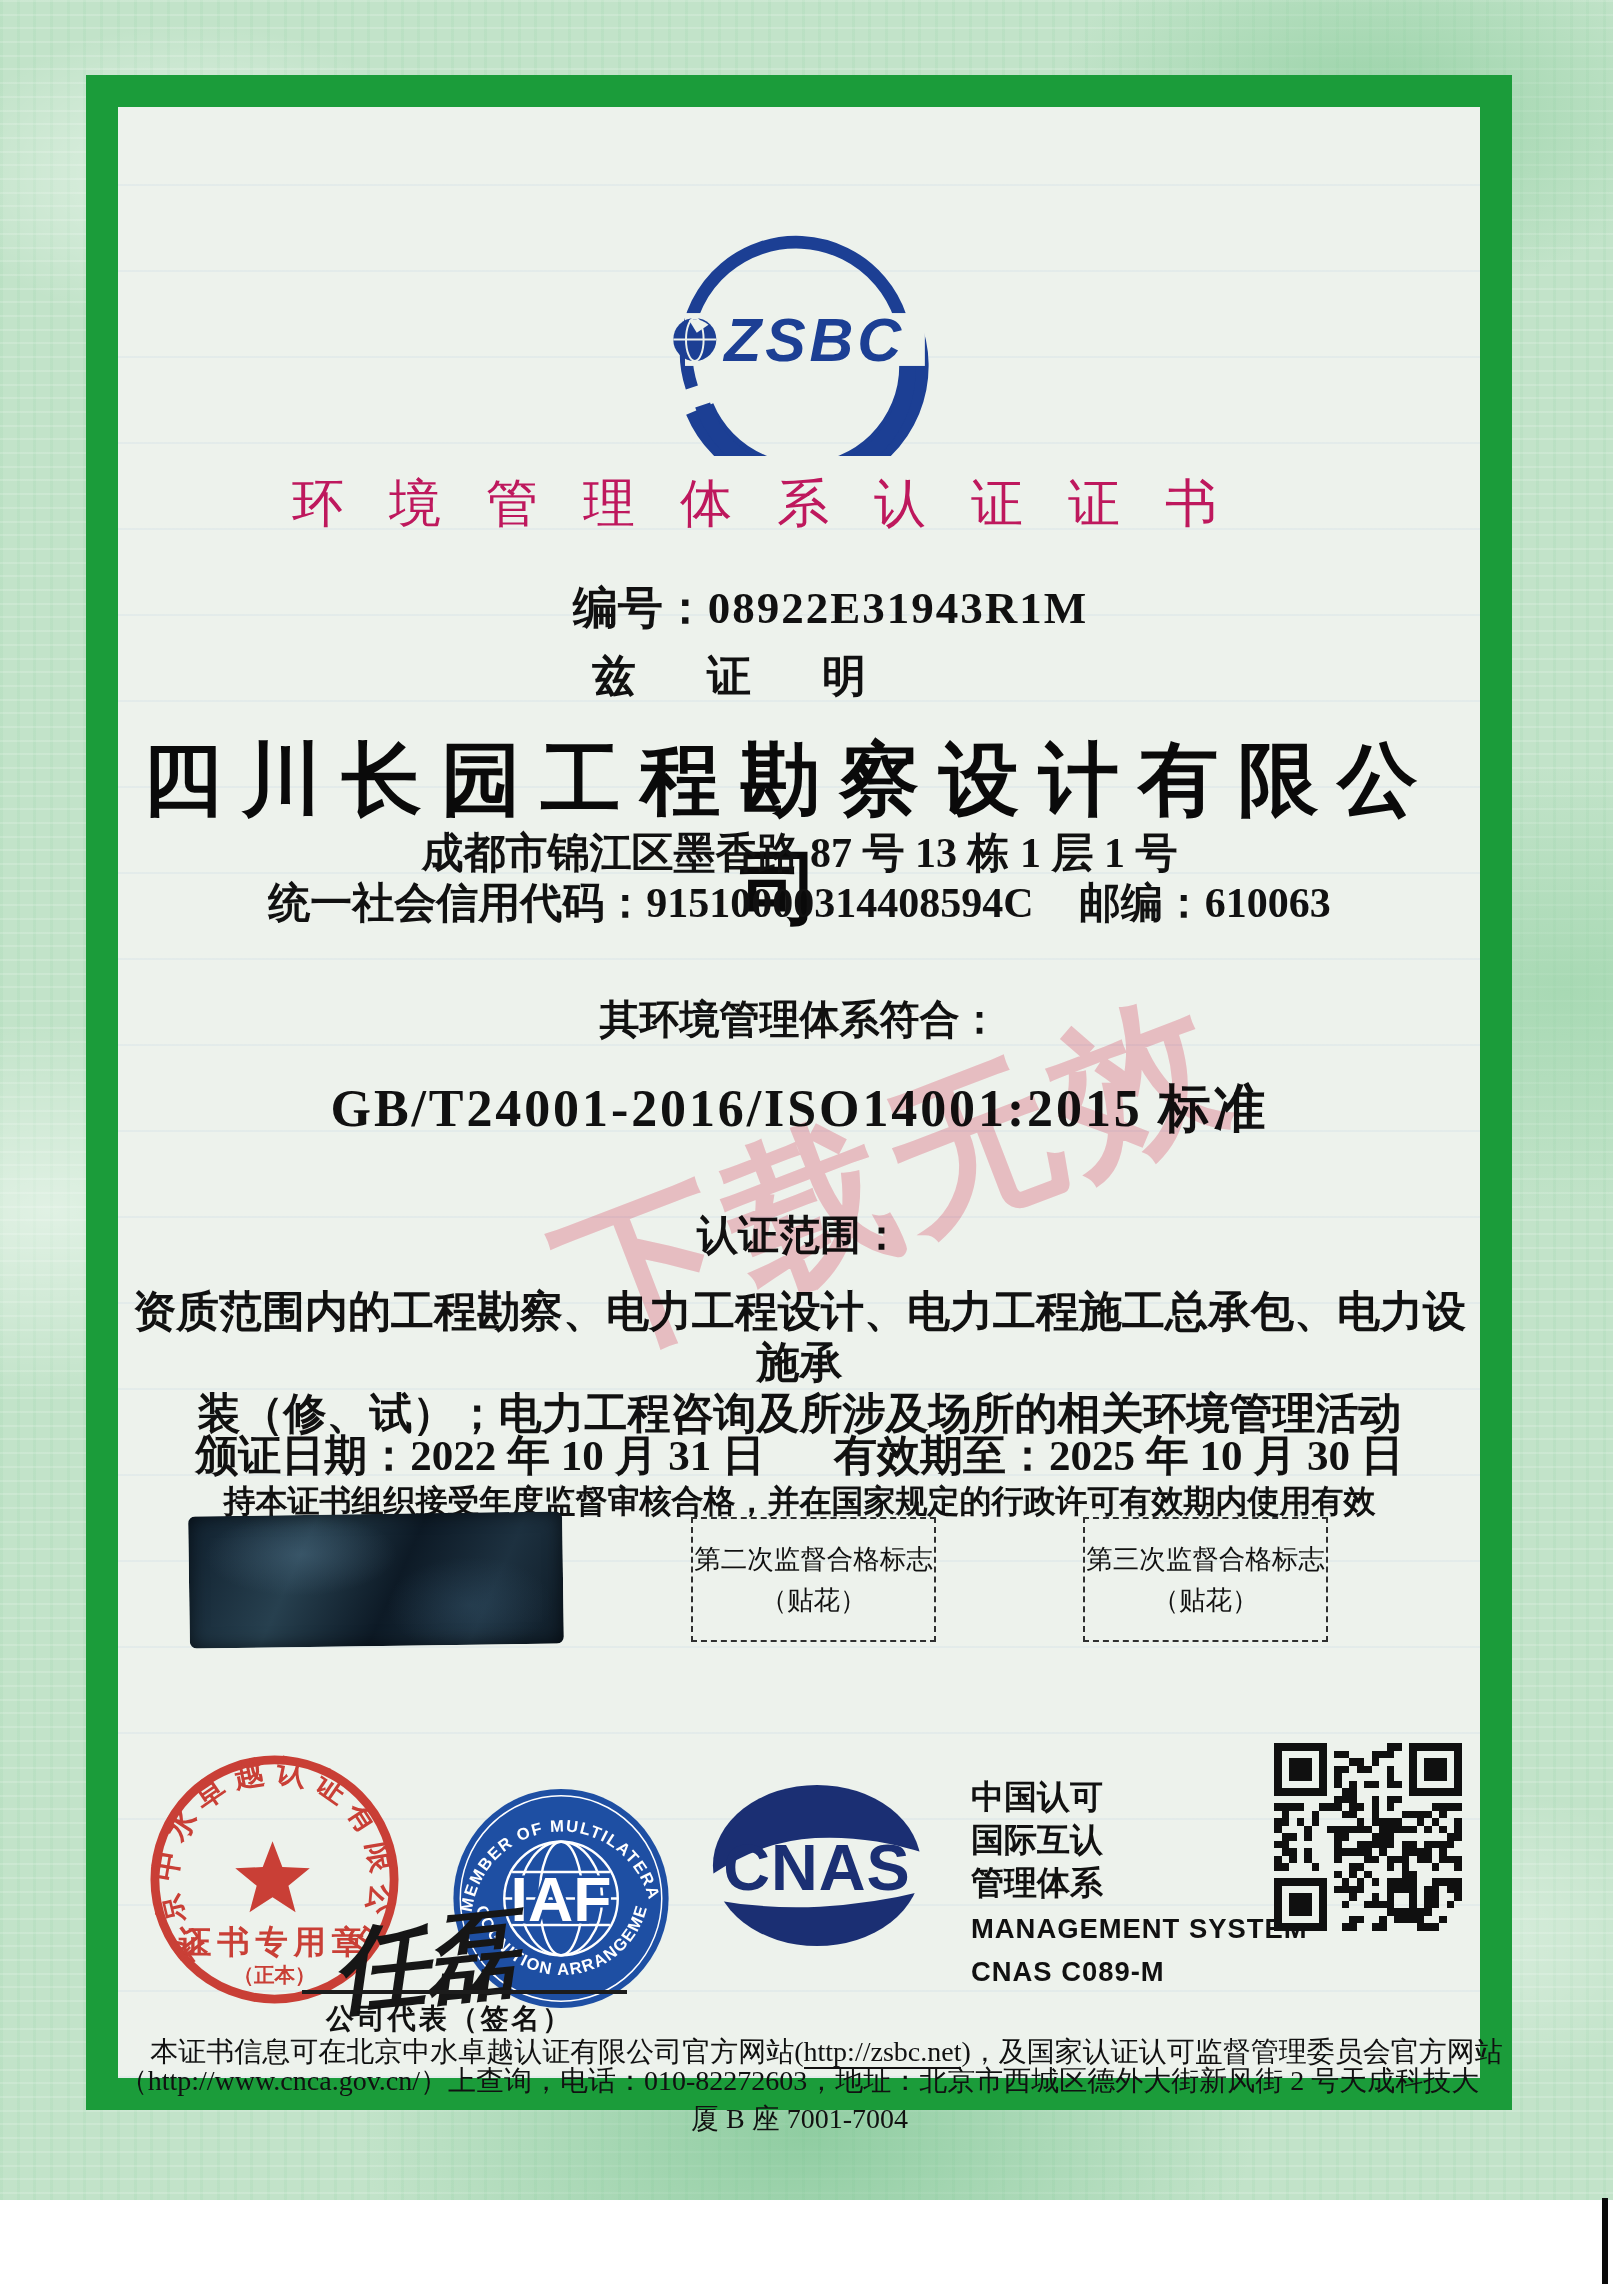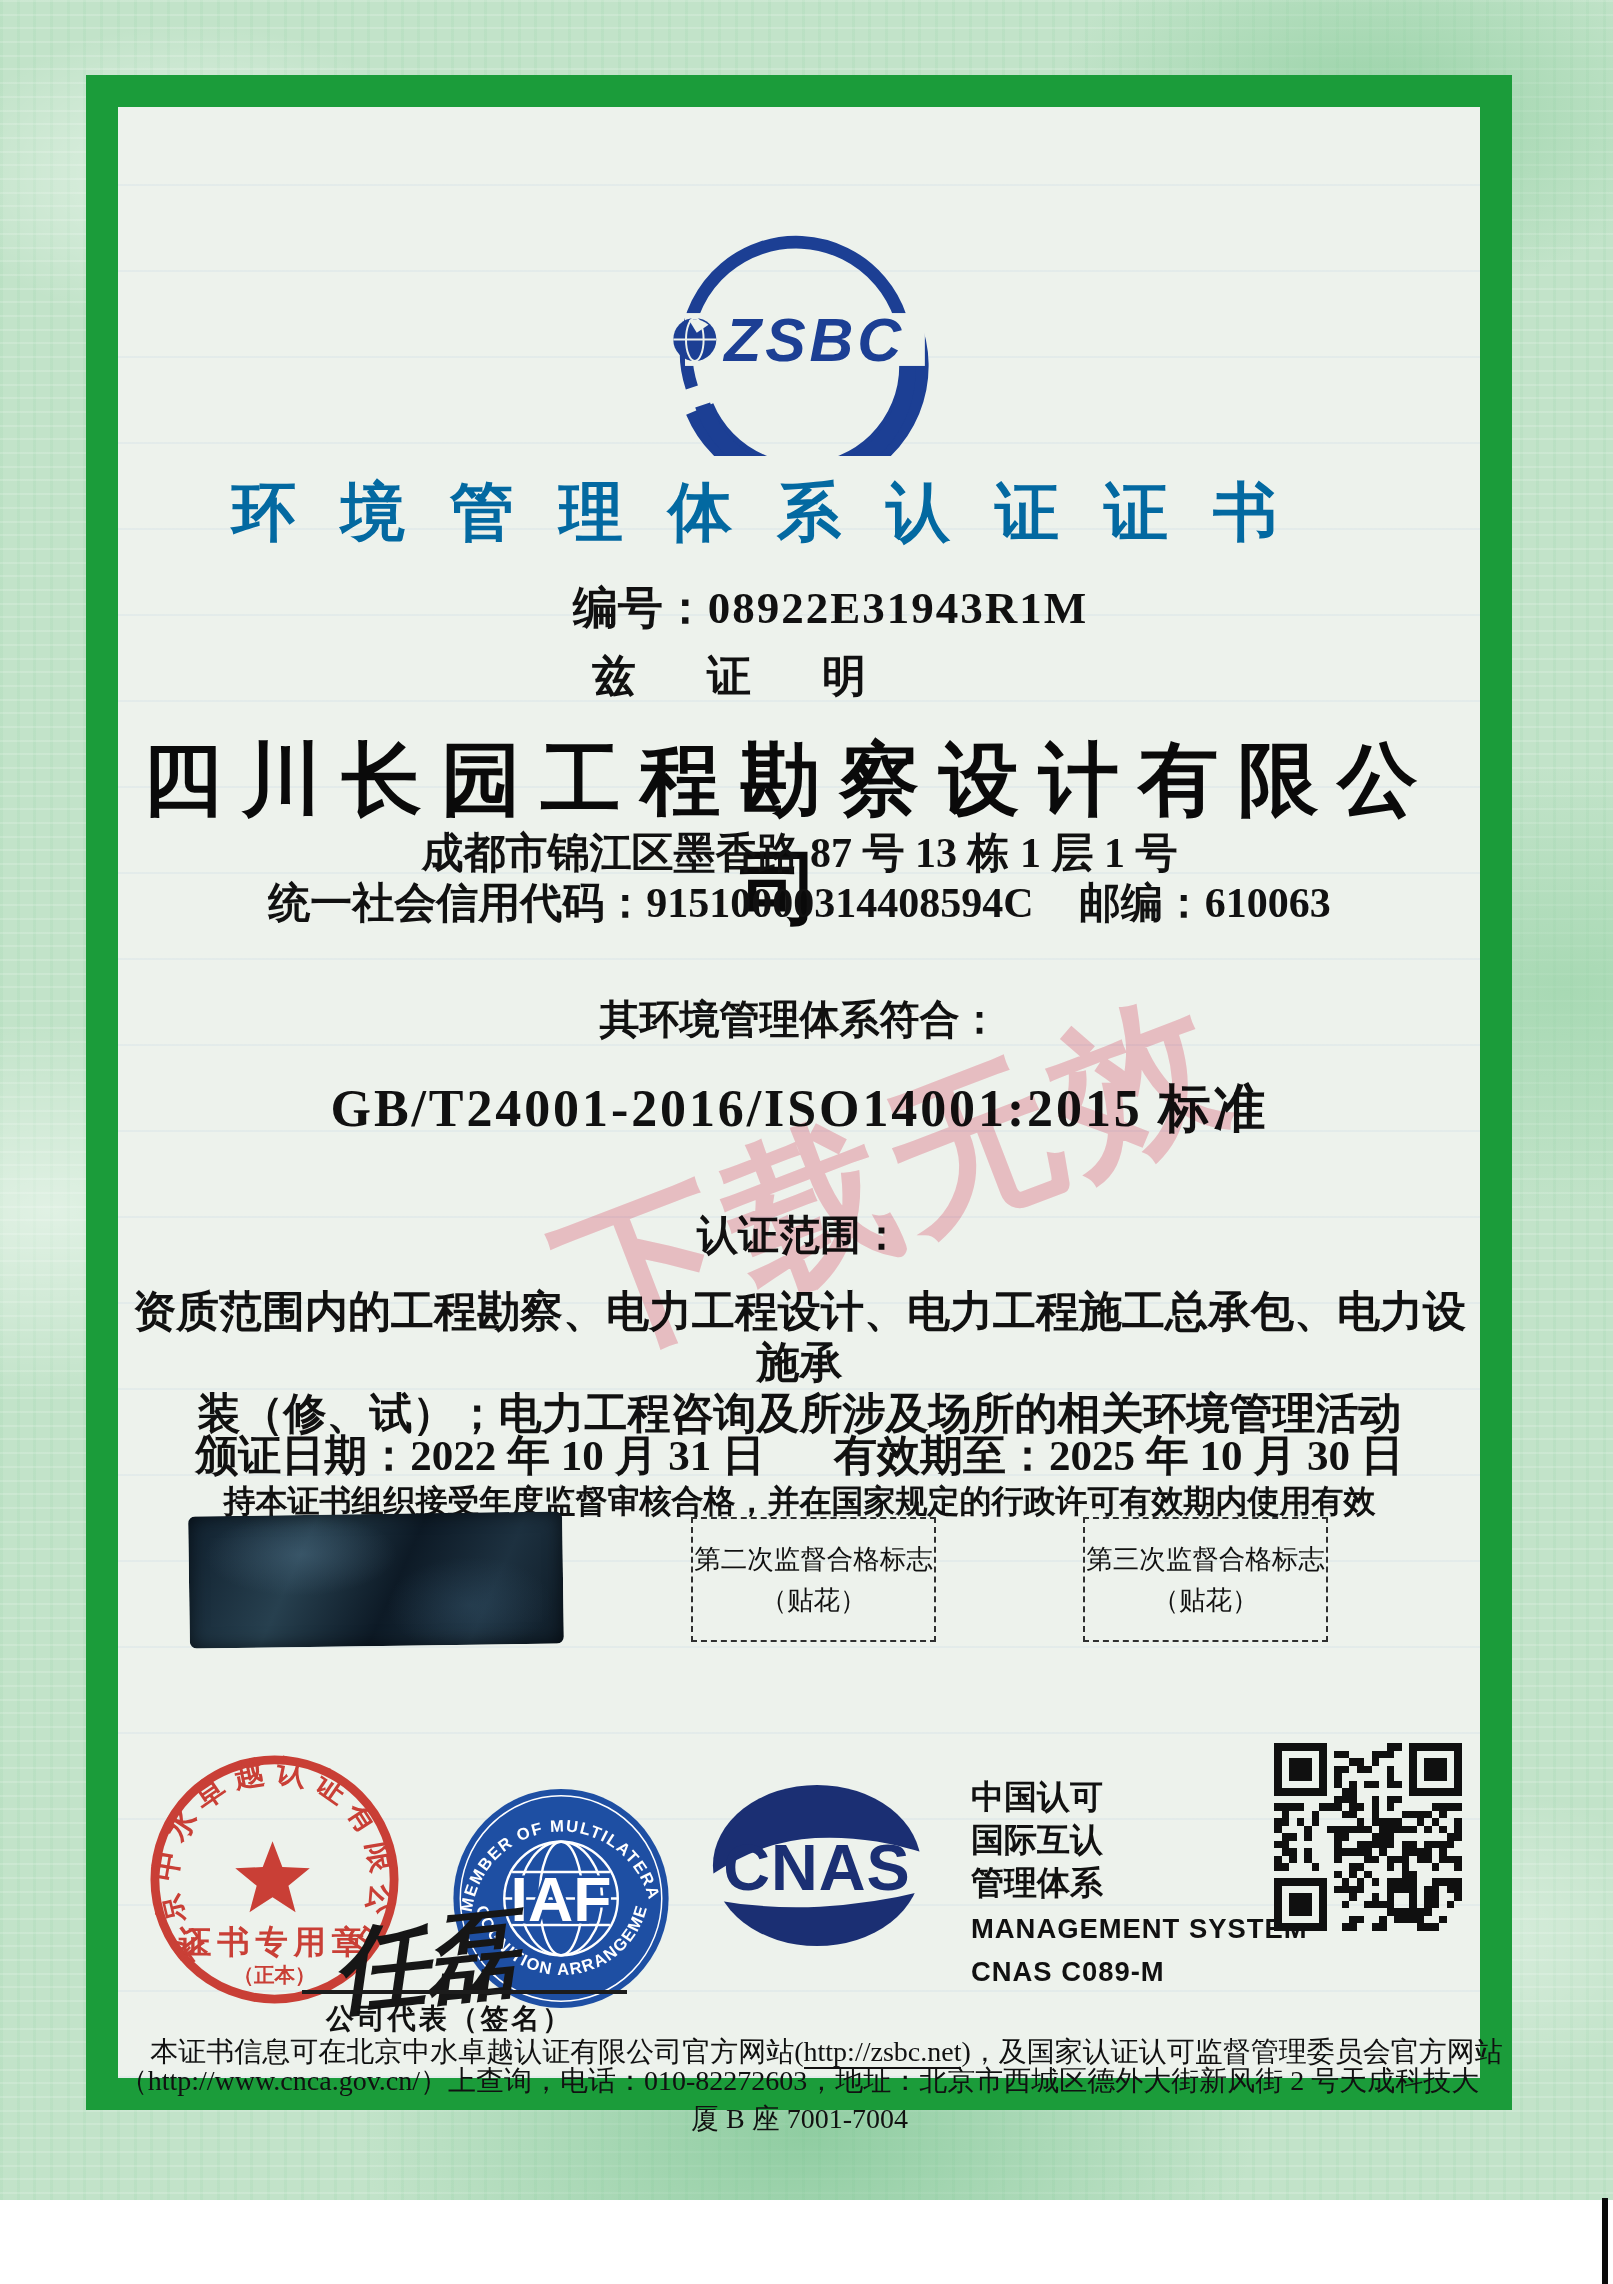--- a/index.html
+++ b/index.html
@@ -26,22 +26,22 @@
     position:absolute;left:86px;top:75px;width:1426px;height:2035px;box-sizing:border-box;
     border:32px solid #1b9c3a;
     background-color:#edf2ec;
     background-image:repeating-linear-gradient(0deg, rgba(140,175,215,.10) 0 2px, transparent 2px 86px);
   }
   .scan-line{position:absolute;left:1602px;top:2198px;width:5.9px;height:86px;background:#0a0a0a;}
 
   .abs{position:absolute;}
   .paper-center{left:119px;width:1361px;text-align:center;}
 
-  .title{top:469px;font-family:"Liberation Sans","DejaVu Sans",sans-serif;font-weight:bold;
-         font-size:64px;letter-spacing:45px;transform:translateX(-22.5px);color:#0369a1;}
+  .title{top:469px;font-family:"Liberation Sans","DejaVu Sans",sans-serif;font-weight:normal;
+         font-size:52px;letter-spacing:45px;transform:translateX(-22.5px);color:#be185d;}
   .cert-no{top:578px;font-size:45px;font-weight:bold;padding-left:31px;}
   .cert-no .num{font-family:"Liberation Serif","DejaVu Serif",serif;letter-spacing:2px;}
   .hereby{top:647px;font-size:44px;font-weight:bold;letter-spacing:71px;transform:translateX(-35px);}
   .company{top:727px;font-size:80px;font-weight:bold;letter-spacing:19.6px;transform:translateX(-9.8px);color:#0a0a0a;}
   .address{top:825px;font-size:42px;font-weight:600;}
   .credit-line{top:875px;font-size:42px;font-weight:600;display:flex;justify-content:center;gap:45px;}
   .conform{top:992px;font-size:40px;font-weight:bold;}
   .standard{top:1074px;font-size:52px;font-weight:bold;letter-spacing:2.9px;}
   .scope-label{top:1208px;font-size:41px;font-weight:bold;}
   .scope{top:1286px;font-size:43px;font-weight:bold;line-height:51px;}

